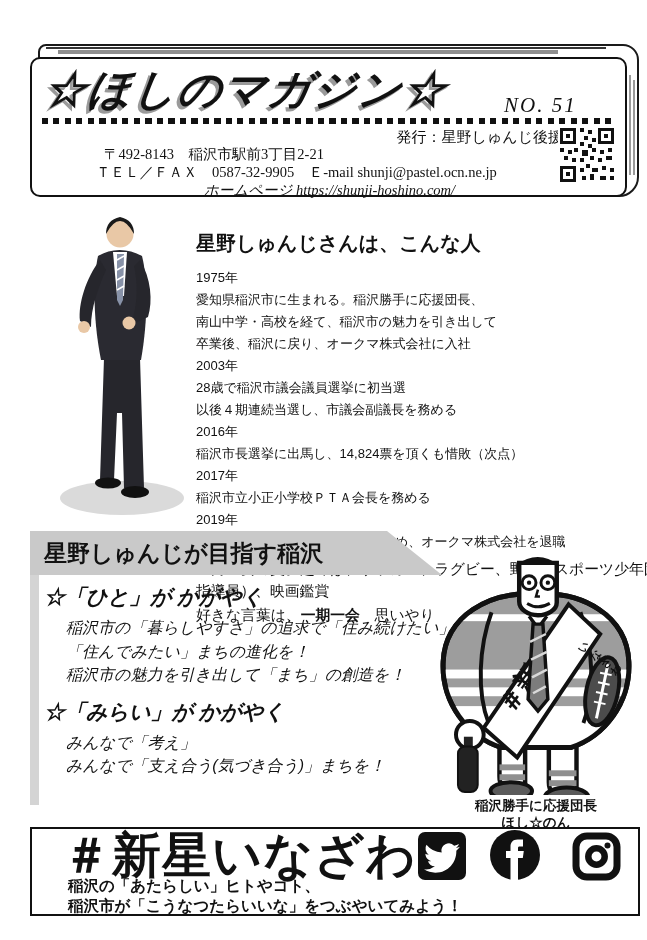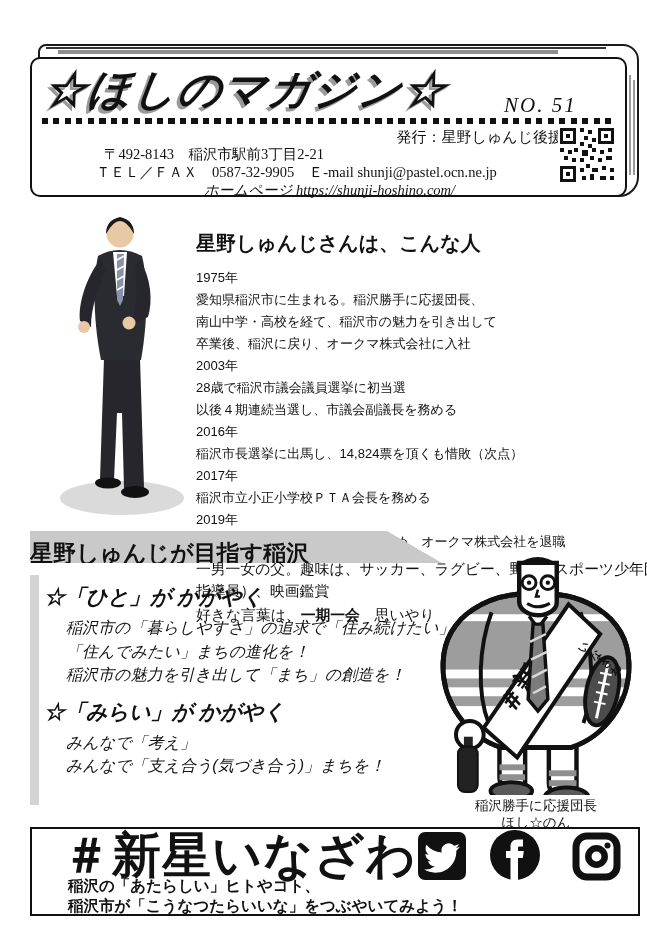--- a/index.html
+++ b/index.html
@@ -48,33 +48,33 @@
   .photo{ position:absolute; left:58px; top:208px; width:135px; height:312px; }
   .profile-text{ position:absolute; left:196px; top:210px; width:450px;margin-top:20px; }
   .profile-heading{ font-size:20px; font-weight:bold; margin-bottom:10px; white-space:nowrap; }
   .timeline-row{ display:flex; font-size:13px; line-height:22px; white-space:nowrap;flex-direction:column; }
   .timeline-row .year{ width:46px; margin-right:20px; flex:none; }
   .personal{ margin-top:5px; font-size:14.8px; line-height:22px; white-space:nowrap; }
   .motto{ margin-top:2px; font-size:14.8px; line-height:22px; white-space:nowrap; }
   .motto b{ font-weight:bold; }
   
   .vision-banner{
-    position:absolute; left:30px; top:531px; width:412px; height:32px;
+    position:absolute; left:30px; top:531px; width:412px; height:44px;
     background:#c9c9c9; clip-path:polygon(0 0, calc(100% - 55px) 0, 100% 100%, 0 100%);
-    font-size:23px; font-weight:bold; line-height:44px; white-space:nowrap;
+    font-size:23px; font-weight:bold; line-height:44px; padding-left:14px; white-space:nowrap;
   }
   .left-strip{ position:absolute; left:30px; top:575px; width:9px; height:230px; background:#d4d4d4; }
   .vision-list{ position:absolute; left:44px; top:583px; width:400px;font-style:italic; }
   .vision-item h3{ font-size:21px; font-weight:bold; margin:11px 0 5px; white-space:nowrap; }
   .vision-item:first-child h3{ margin-top:0; }
   .vision-item p{ font-size:16px; line-height:23.5px; margin-left:22px; white-space:nowrap; }
   .mascot{ position:absolute; left:430px; top:553px; width:212px; height:242px; }
   .mascot-caption{
     position:absolute; left:430px; top:797px; width:212px; text-align:center;
-    font-size:13.5px; line-height:17px;
+    font-size:13.5px; line-height:17px;font-weight:bold;
   }
   
   .hashtag-box{
     position:absolute; left:30px; top:827px; width:610px; height:89px;
     border:2px solid #111; background:#fff;
   }
   .hashtag-title{
     position:absolute; left:30px; top:-6px; font-size:49px; font-weight:bold;
     letter-spacing:1px; white-space:nowrap;
   }

